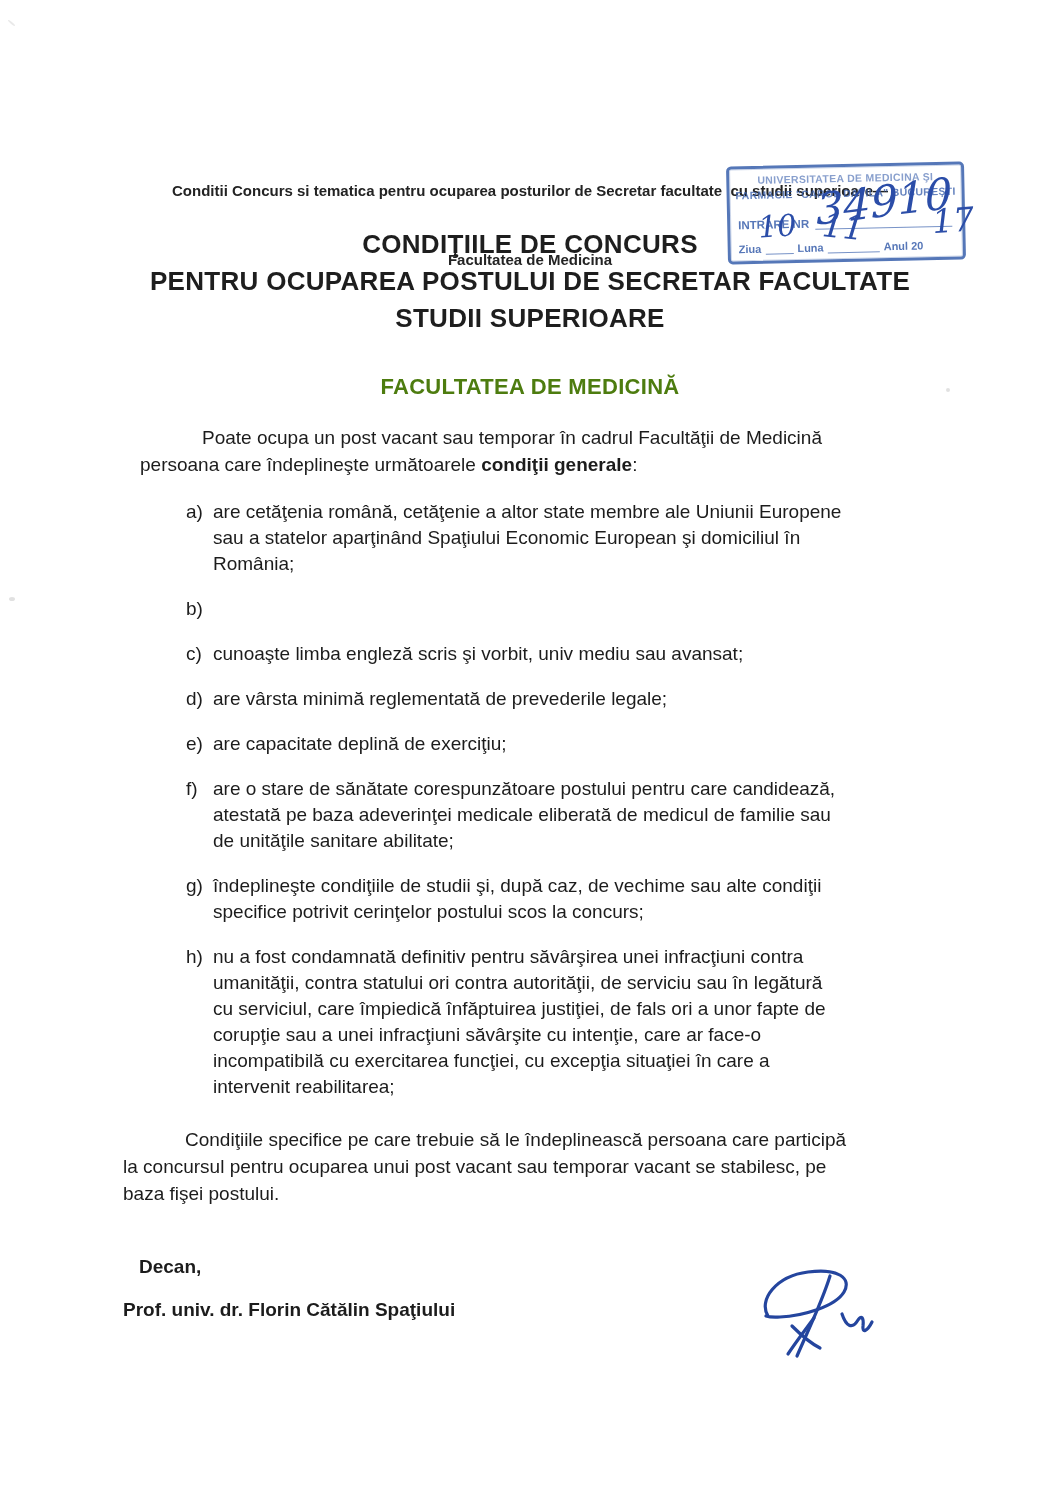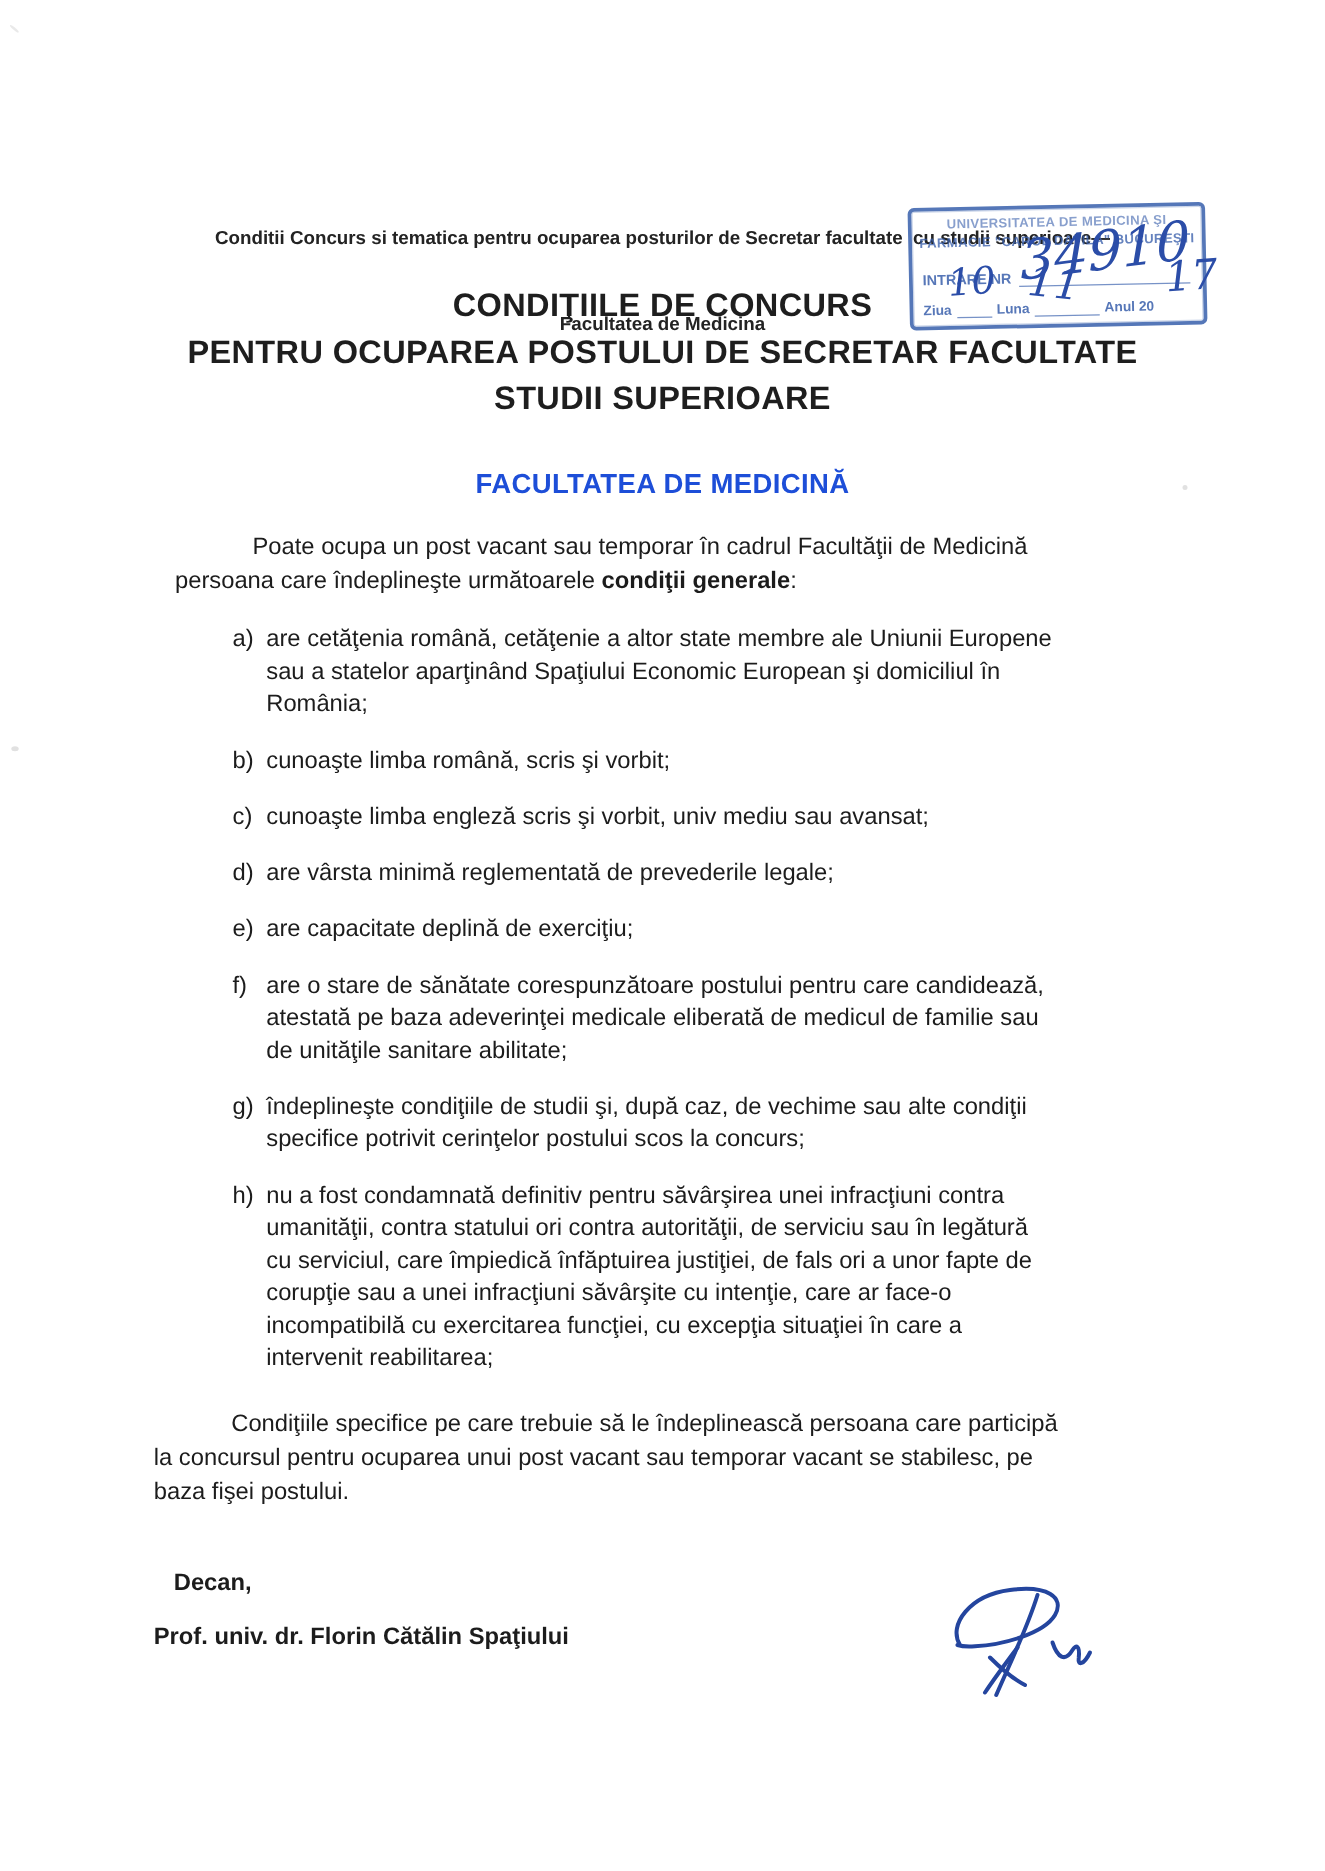--- a/index.html
+++ b/index.html
@@ -17,21 +17,21 @@
   }
 
   .title {
     position:absolute; top:226px; left:0; width:100%;
     text-align:center; font-weight:bold; font-size:26px; line-height:37px;
     color:#1e1e1e; letter-spacing:.3px;
   }
 
   .section-heading {
     position:absolute; top:374px; left:0; width:100%;
-    text-align:center; font-weight:bold; font-size:22px; color:#1d4ed8;
+    text-align:center; font-weight:bold; font-size:22px; color:#4d7c0f;
     letter-spacing:.3px;
   }
 
   .intro {
     position:absolute; top:424px; left:140px; width:818px;
     font-size:19px; line-height:27px; white-space:pre-wrap; text-indent:62px;
   }
   .intro b { font-weight:bold; }
 
   .items { position:absolute; top:499px; left:186px; width:762px; }
@@ -132,21 +132,20 @@
 
   <div class="items">
     <div class="item">
       <span class="item-label">a)</span>
       <span class="item-text">are cetăţenia română, cetăţenie a altor state membre ale Uniunii Europene
 sau a statelor aparţinând Spaţiului Economic European şi domiciliul în
 România;</span>
     </div>
     <div class="item">
       <span class="item-label">b)</span>
-      <span class="item-text">cunoaşte limba română, scris şi vorbit;</span>
     </div>
     <div class="item">
       <span class="item-label">c)</span>
       <span class="item-text">cunoaşte limba engleză scris şi vorbit, univ mediu sau avansat;</span>
     </div>
     <div class="item">
       <span class="item-label">d)</span>
       <span class="item-text">are vârsta minimă reglementată de prevederile legale;</span>
     </div>
     <div class="item">

